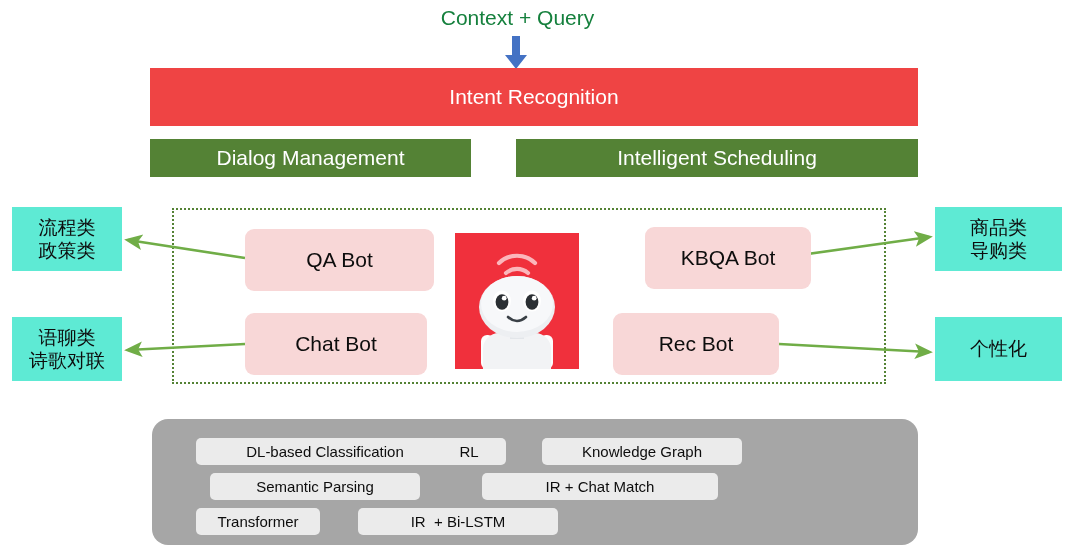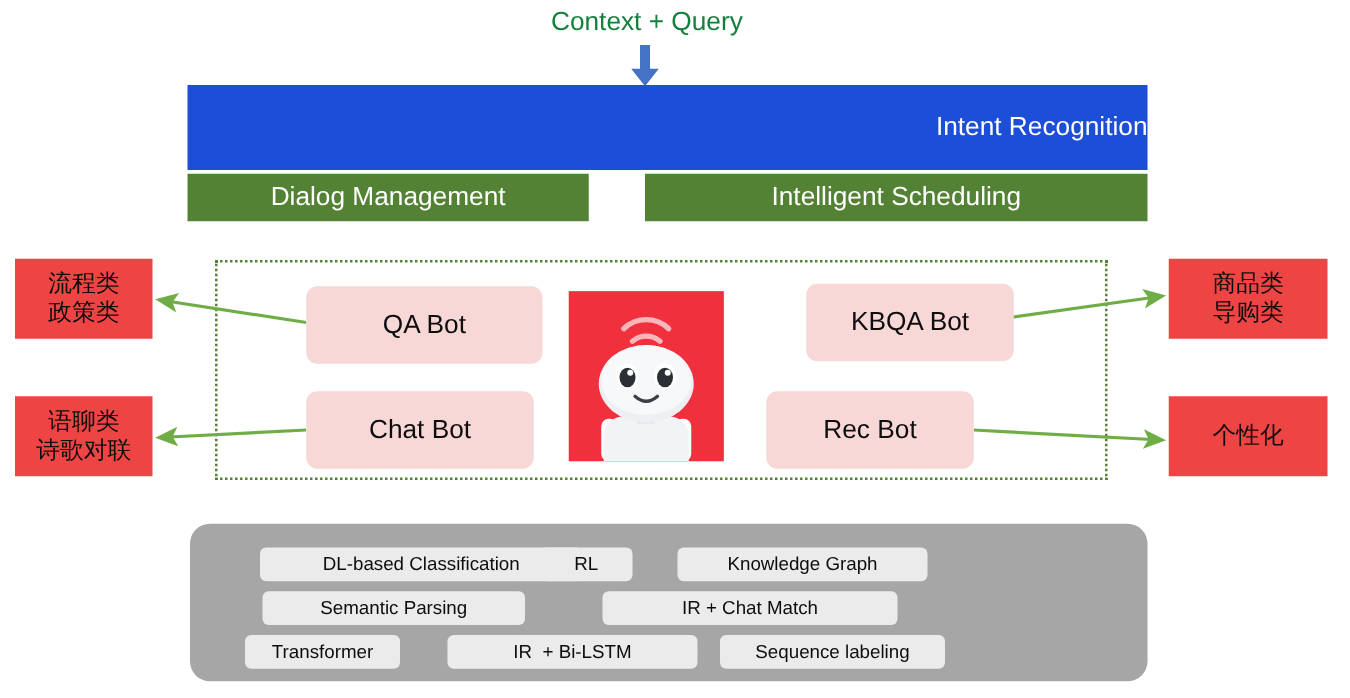--- a/index.html
+++ b/index.html
@@ -62,25 +62,25 @@
     width: 26px;
     height: 34px;
   }
 
   
   .intent-bar {
     position: absolute;
     left: 150px;
     top: 68px;
     width: 768px;
-    height: 68px;
-    background: #1d4ed8;
-    display: flex;
-    align-items: center;
-    justify-content: flex-end;
+    height: 58px;
+    background: #ef4444;
+    display: flex;
+    align-items: center;
+    justify-content: center;
   }
   .intent-bar span {
     font-size: 21px;
     color: #ffffff;
   }
 
   
   .green-bar {
     position: absolute;
     top: 139px;
@@ -135,21 +135,21 @@
     top: 233px;
     width: 124px;
     height: 136px;
     background: #F0303C;
     overflow: hidden;
   }
 
   
   .cat-box {
     position: absolute;
-    background: #ef4444;
+    background: #5eead4;
     display: flex;
     flex-direction: column;
     align-items: center;
     justify-content: center;
     line-height: 1.22;
   }
   .cat-box div {
     font-size: 19px;
     color: #0d0d0d;
   }
@@ -300,21 +300,21 @@
   <div class="cat-box" id="cat-r1">
     <div>商品类</div>
     <div>导购类</div>
   </div>
   <div class="cat-box" id="cat-r2">
     <div>个性化</div>
   </div>
 
   <div class="nlu-panel">
 
-    <div class="chip" style="left:56px;  top:19px; width:258px;">
+    <div class="chip" style="left:44px;  top:19px; width:258px;">
       <span>DL-based Classification</span>
     </div>
     <div class="chip" style="left:280px; top:19px; width:74px;">
       <span>RL</span>
     </div>
     <div class="chip" style="left:390px; top:19px; width:200px;">
       <span>Knowledge Graph</span>
     </div>
 
     <div class="chip" style="left:58px;  top:54px; width:210px;">
@@ -323,18 +323,15 @@
     <div class="chip" style="left:330px; top:54px; width:236px;">
       <span>IR + Chat Match</span>
     </div>
 
     <div class="chip" style="left:44px;  top:89px; width:124px;">
       <span>Transformer</span>
     </div>
     <div class="chip" style="left:206px; top:89px; width:200px;">
       <span>IR  + Bi-LSTM</span>
     </div>
-    <div class="chip" style="left:424px; top:89px; width:180px;">
-      <span>Sequence labeling</span>
-    </div>
   </div>
 
 </div>
 
 </body></html>

